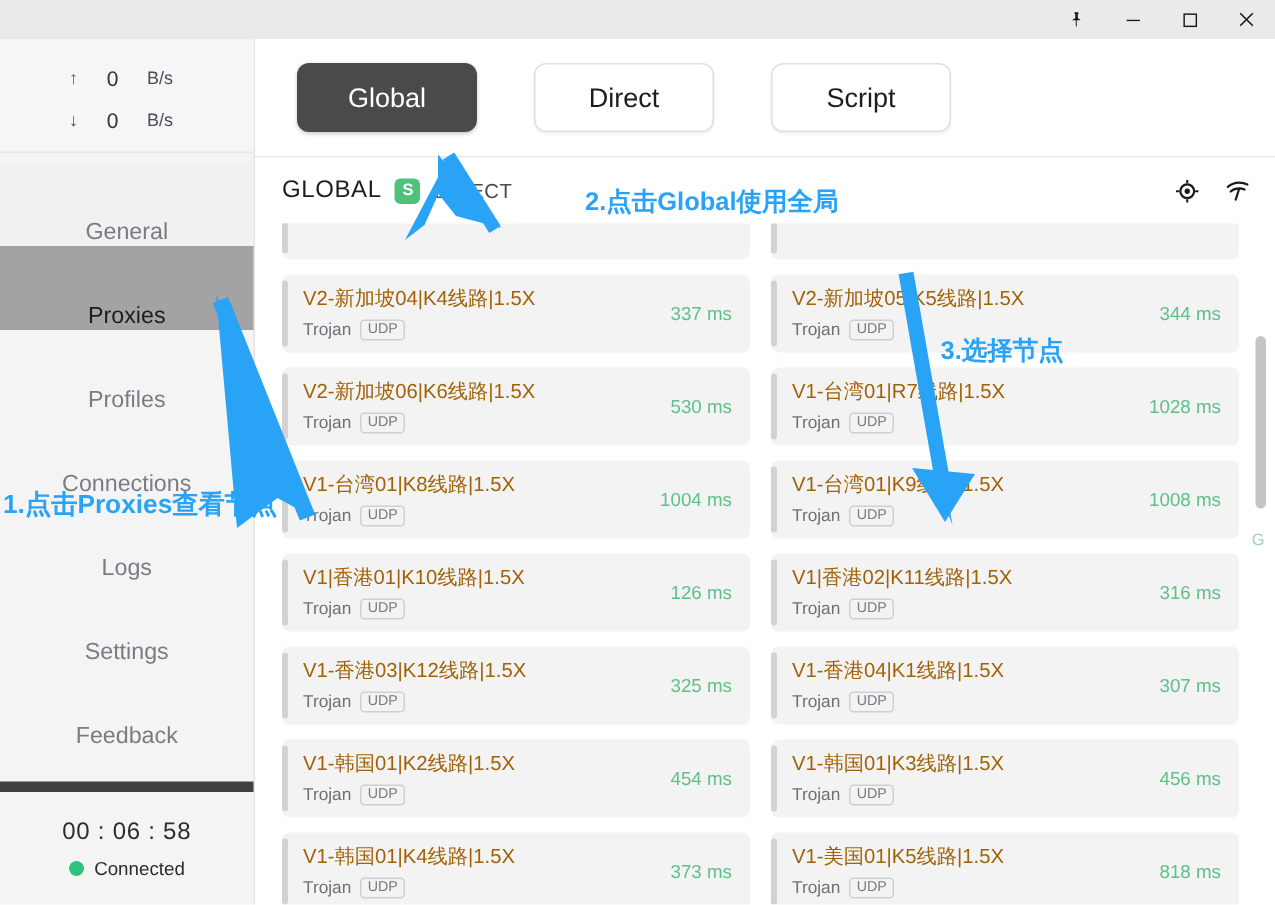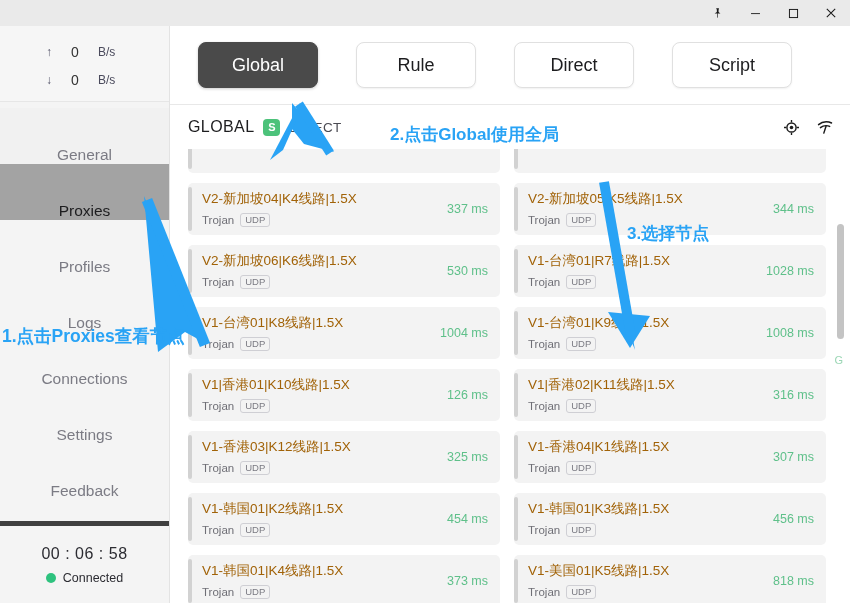--- a/index.html
+++ b/index.html
@@ -67,21 +67,21 @@
   .nav-item.dim { background: #f1f1f1; }
   .nav-item.active {
     background: #a3a3a3;
     color: #1d1d1f;
     font-weight: 500;
   }
 
   .status-box {
     position: absolute; left: 0; bottom: 0;
     width: 169px; height: 82px;
-    border-top: 5px solid #404040;
+    border-top: 7px solid #404040;
     display: flex; flex-direction: column;
     align-items: center; justify-content: center;
     gap: 8px;
     background: #f4f4f4;
   }
   .timer { font-size: 16px; color: #2c2c32; letter-spacing: .5px; }
   .conn { display: flex; align-items: center; gap: 7px; font-size: 12.5px; color: #2c2c32; }
   .dot { width: 10px; height: 10px; border-radius: 50%; background: #2ec27e; }
 
   
@@ -256,24 +256,24 @@
         <div class="nav-item dim">
           <span>General</span>
         </div>
         <div class="nav-item active">
           <span>Proxies</span>
         </div>
         <div class="nav-item">
           <span>Profiles</span>
         </div>
         <div class="nav-item">
+          <span>Connections</span>
+        </div>
+        <div class="nav-item">
           <span>Logs</span>
-        </div>
-        <div class="nav-item">
-          <span>Connections</span>
         </div>
         <div class="nav-item">
           <span>Settings</span>
         </div>
         <div class="nav-item">
           <span>Feedback</span>
         </div>
       </div>
     <div class="status-box">
       <div class="timer">00 : 06 : 58</div>
@@ -281,23 +281,20 @@
         <span class="dot"></span>
         <span>Connected</span>
       </div>
     </div>
   </div>
 
   <div class="main">
     <div class="modes" id="modes">
         <div class="mode-btn active">
           <span>Global</span>
-        </div>
-        <div class="mode-btn">
-          <span>Rule</span>
         </div>
         <div class="mode-btn">
           <span>Direct</span>
         </div>
         <div class="mode-btn">
           <span>Script</span>
         </div>
       </div>
     <div class="divider"></div>
 

